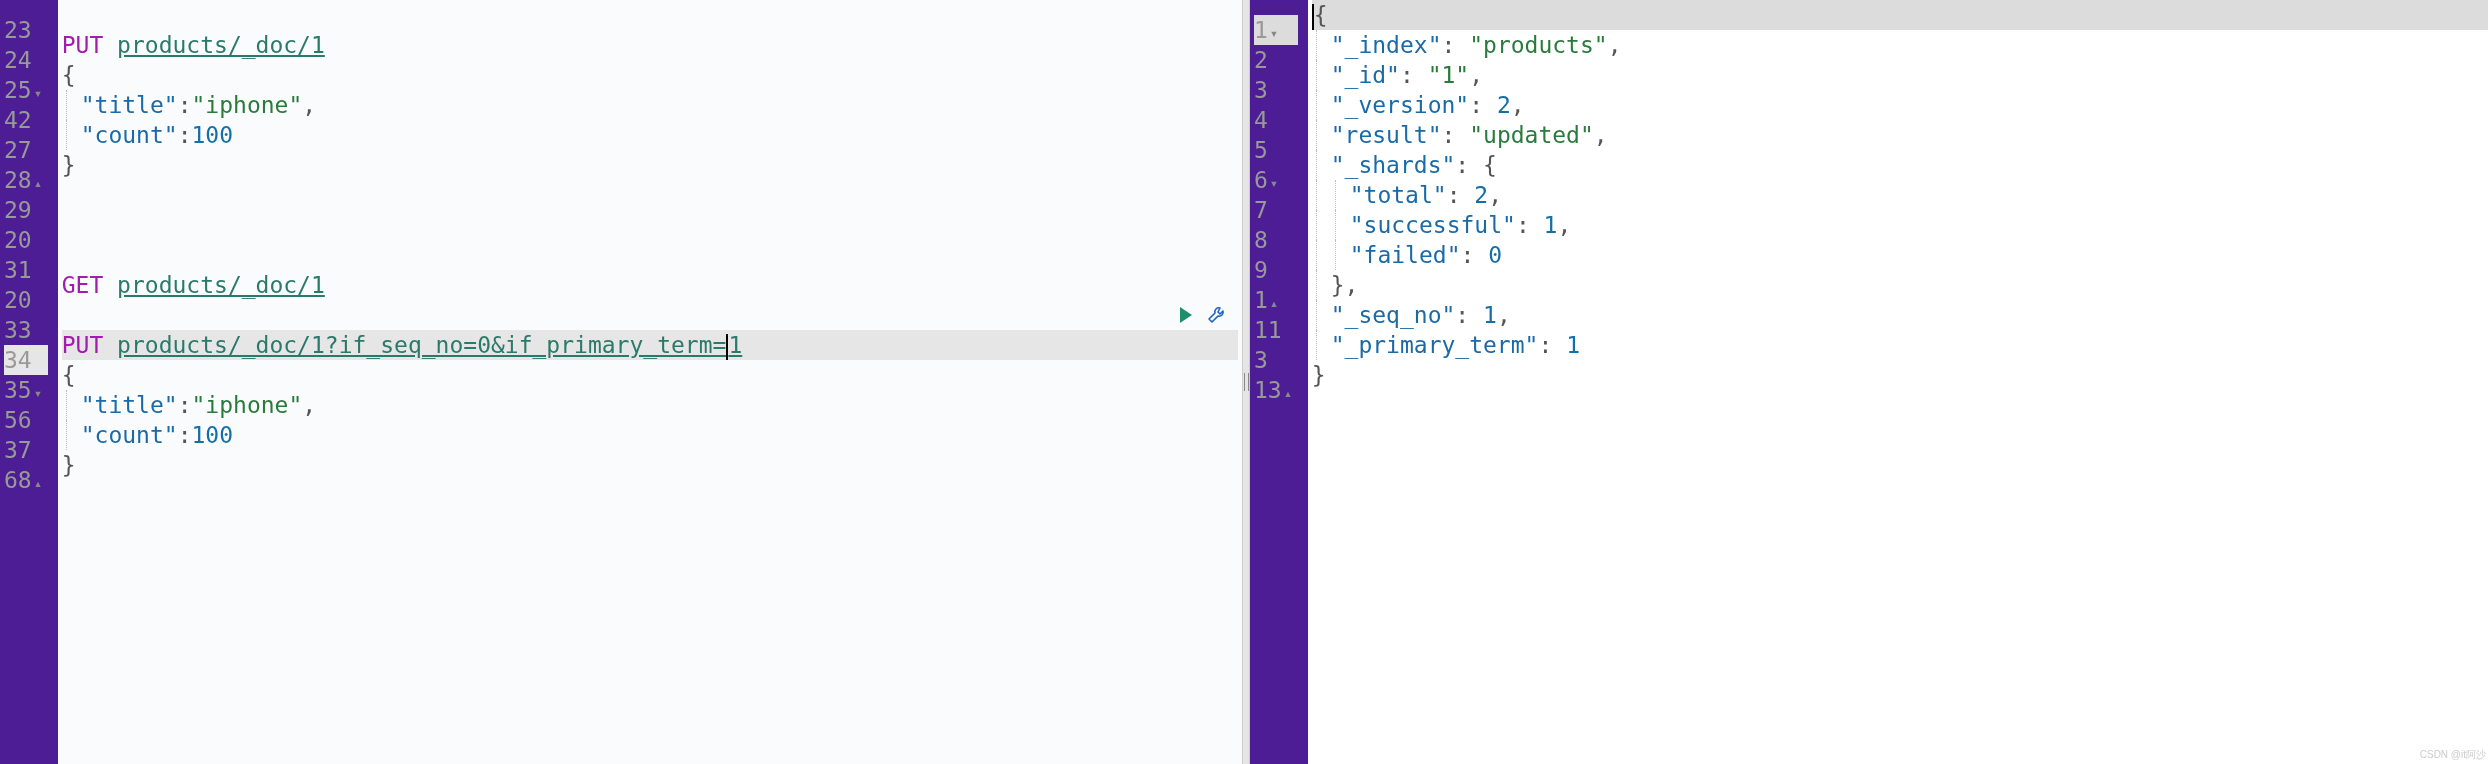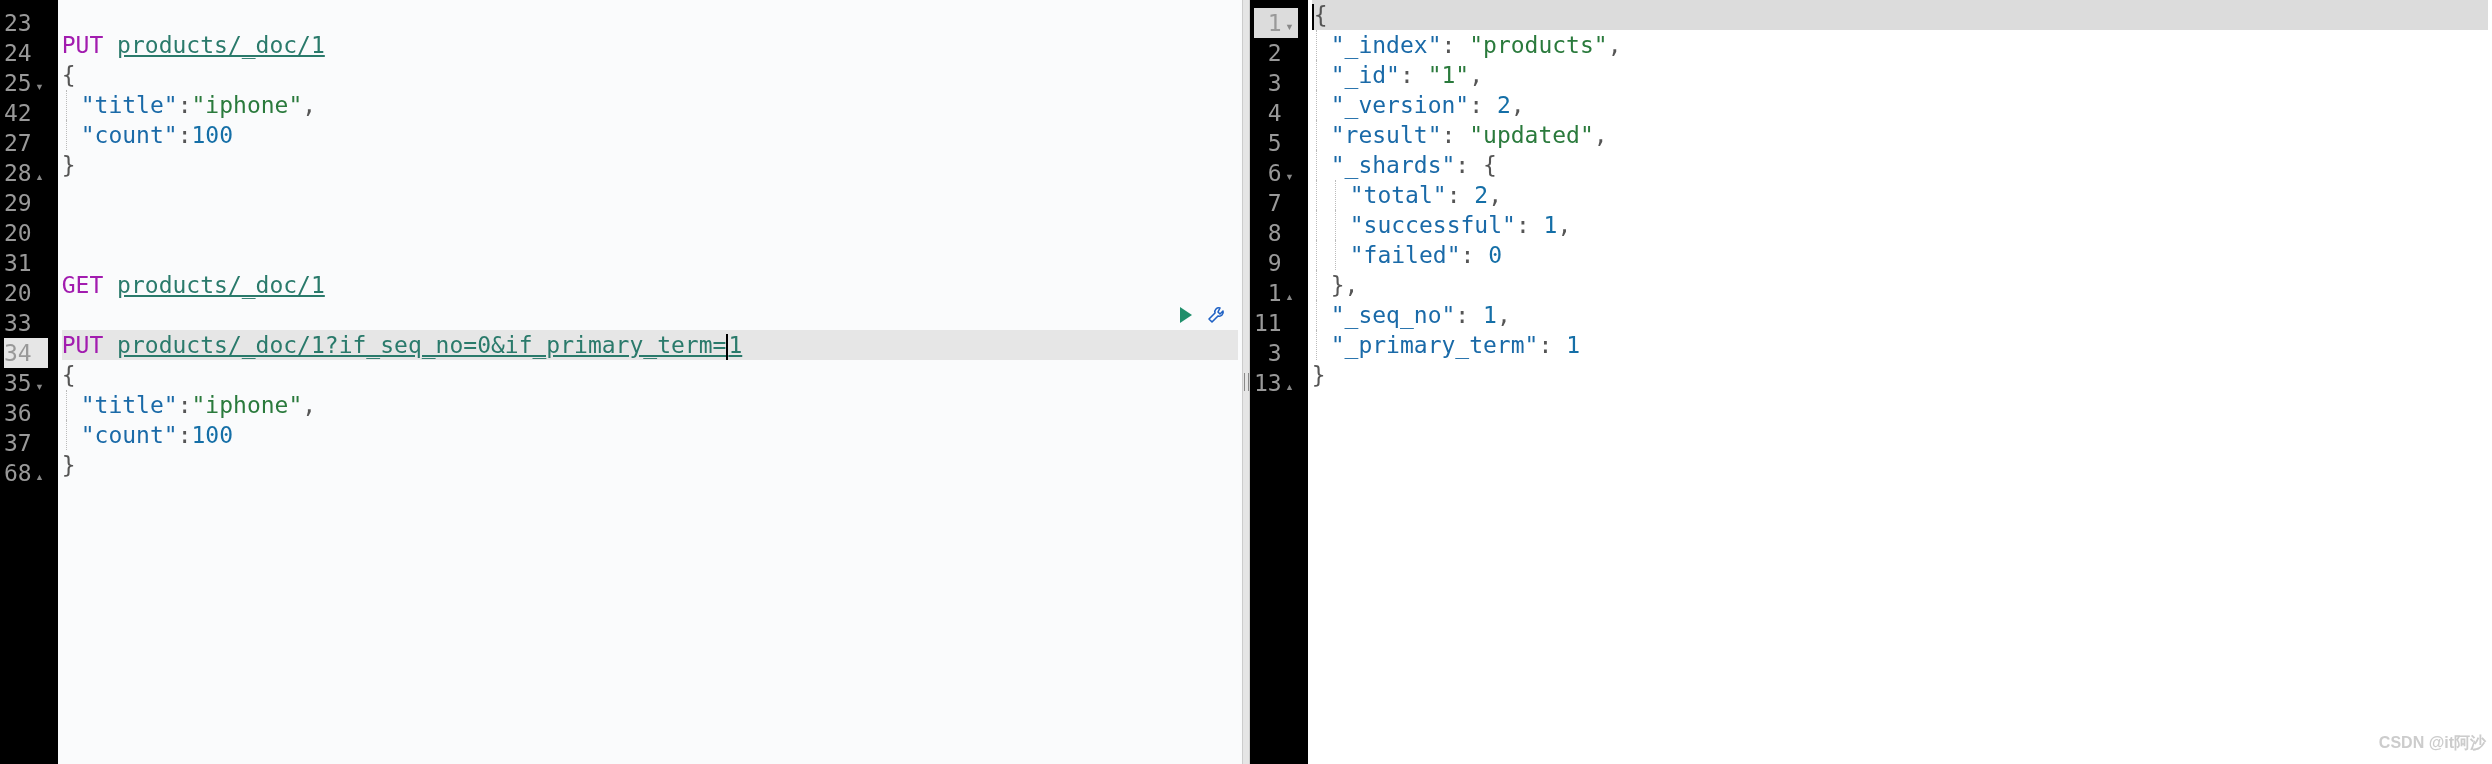--- a/index.html
+++ b/index.html
@@ -17,24 +17,24 @@
   }
   .pane {
     flex: 1;
     display: flex;
     position: relative;
     min-width: 0;
   }
   .pane.left { background: #fafbfc; }
   .pane.right { background: #fff; }
   .gutter {
-    background: #000000;
+    background: #4c1d95;
     color: #999;
-    text-align: right;
-    padding: 8px 10px 0 4px;
+    text-align: left;
+    padding: 15px 10px 0 4px;
     user-select: none;
     flex: 0 0 auto;
     min-width: 42px;
   }
   .codecol {
     padding: 0 4px;
     flex: 1;
     white-space: pre;
     position: relative;
     min-width: 0;
@@ -102,25 +102,24 @@
     right: 12px;
     height: 30px;
     display: flex;
     gap: 10px;
     align-items: center;
   }
   .icon svg { display: block; }
   .watermark {
     position: absolute;
     right: 6px;
-    bottom: 10px;
-    font-size: 16px;
+    bottom: 2px;
+    font-size: 10px;
     color: #ccc;
     font-family: sans-serif;
-    font-weight: bold;
   }
 </style>
 </head>
 <body>
 
 <div class="container">
   <div class="pane left">
     <div class="gutter" id="gutter-left">
         <div class="line"><span>23</span><span class="fold"></span></div>
         <div class="line"><span>24</span><span class="fold"></span></div>
@@ -128,21 +127,21 @@
         <div class="line"><span>42</span><span class="fold"></span></div>
         <div class="line"><span>27</span><span class="fold"></span></div>
         <div class="line"><span>28</span><span class="fold">▴</span></div>
         <div class="line"><span>29</span><span class="fold"></span></div>
         <div class="line"><span>20</span><span class="fold"></span></div>
         <div class="line"><span>31</span><span class="fold"></span></div>
         <div class="line"><span>20</span><span class="fold"></span></div>
         <div class="line"><span>33</span><span class="fold"></span></div>
         <div class="line active-left"><span>34</span><span class="fold"></span></div>
         <div class="line"><span>35</span><span class="fold">▾</span></div>
-        <div class="line"><span>36</span><span class="fold"></span></div>
+        <div class="line"><span>56</span><span class="fold"></span></div>
         <div class="line"><span>37</span><span class="fold"></span></div>
         <div class="line"><span>68</span><span class="fold">▴</span></div>
       </div>
     <div class="codecol" id="code-left"><div class="line"></div><div class="line"><span class="method">PUT</span><span> </span><span class="url">products/_doc/1</span></div><div class="line"><span class="punct">{</span></div><div class="line"><span class="indent-guide"></span><span class="key">"title"</span><span class="punct">:</span><span class="str">"iphone"</span><span class="punct">,</span></div><div class="line"><span class="indent-guide"></span><span class="key">"count"</span><span class="punct">:</span><span class="num-blue">100</span></div><div class="line"><span class="punct">}</span></div><div class="line"></div><div class="line"></div><div class="line"></div><div class="line"><span class="method">GET</span><span> </span><span class="url">products/_doc/1</span></div><div class="line"><div class="action-icons"><span class="icon" title="Run request"><svg width="20" height="20" viewBox="0 0 20 20">
                 <path d="M4 2 L16 10 L4 18 Z" fill="#1f8f6b"></path>
               </svg></span><span class="icon" title="Open options"><svg width="20" height="20" viewBox="0 0 20 20">
                 <path d="M14 3 a4 4 0 0 0-5 5 L3 14 l3 3 6-6 a4 4 0 0 0 5-5 l-3 3-2-2z" fill="none" stroke="#1f61c4" stroke-width="1.6" stroke-linejoin="round"></path>
               </svg></span></div></div><div class="line active-left"><span class="method">PUT</span><span> </span><span class="url">products/_doc/1?if_seq_no=0&amp;if_primary_term=</span><span class="cursor"></span><span class="url">1</span></div><div class="line"><span class="punct">{</span></div><div class="line"><span class="indent-guide"></span><span class="key">"title"</span><span class="punct">:</span><span class="str">"iphone"</span><span class="punct">,</span></div><div class="line"><span class="indent-guide"></span><span class="key">"count"</span><span class="punct">:</span><span class="num-blue">100</span></div><div class="line"><span class="punct">}</span></div></div>
   </div>
   <div class="divider"></div>

